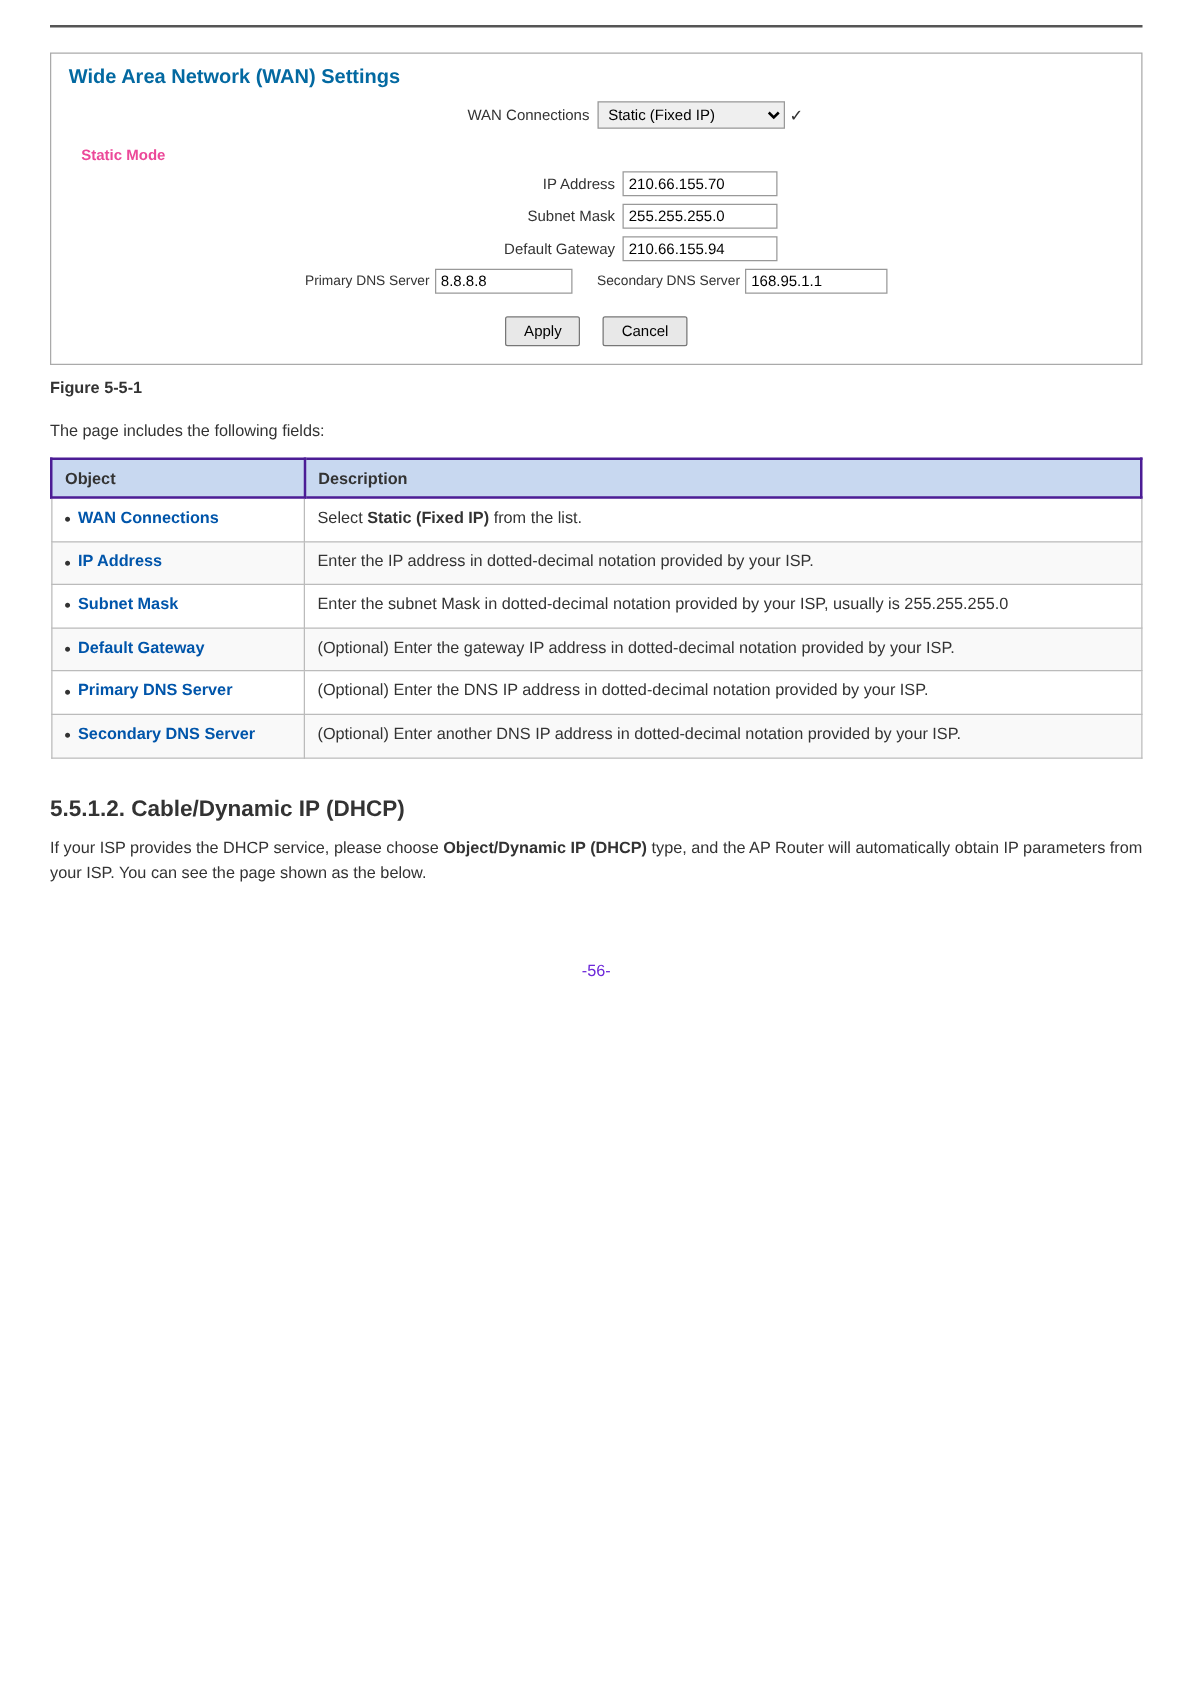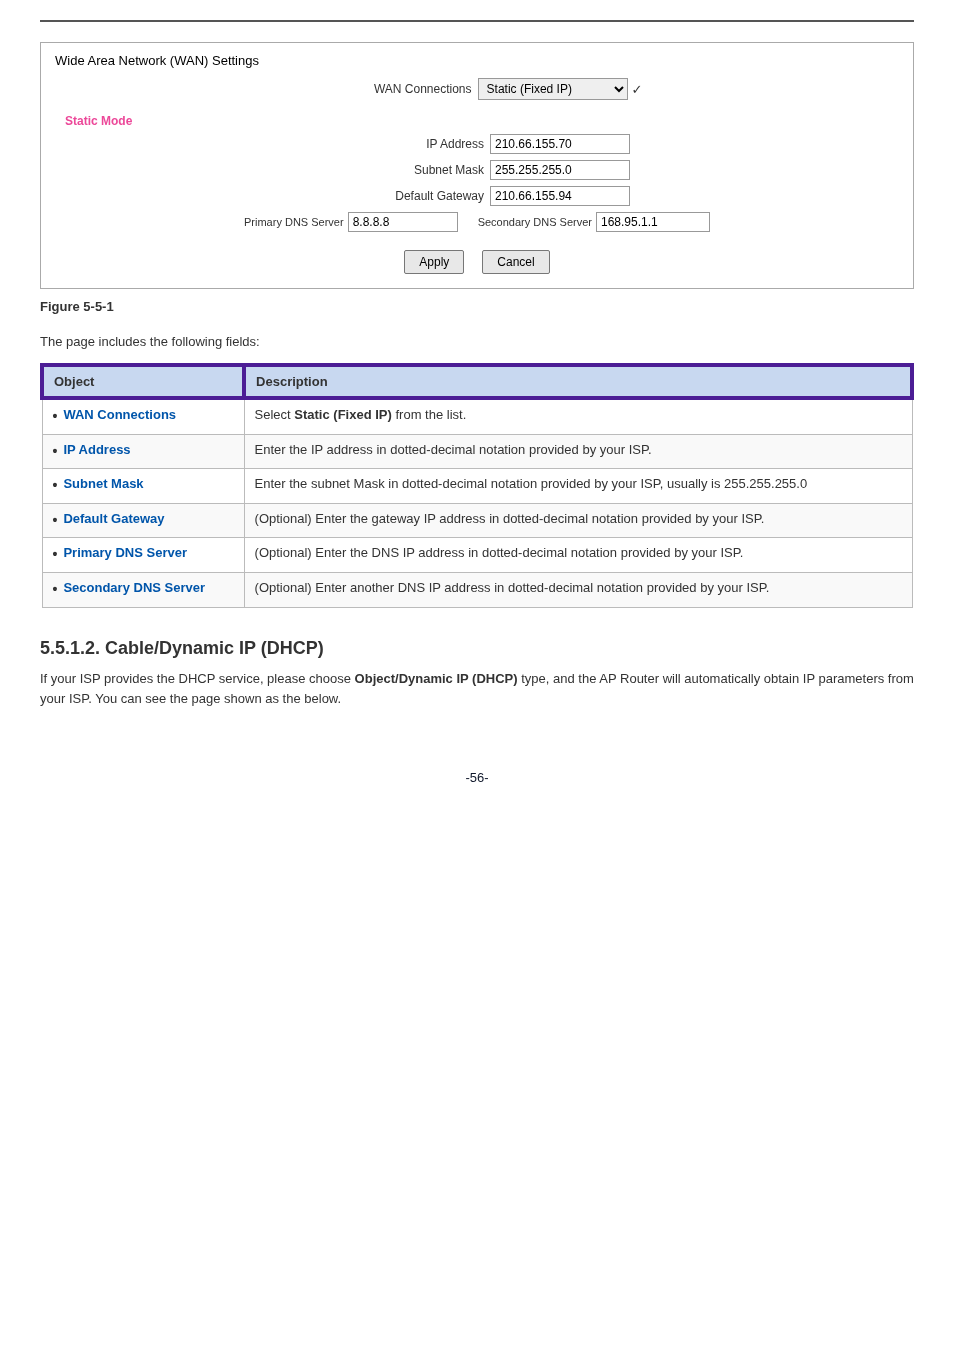--- a/index.html
+++ b/index.html
@@ -16,43 +16,43 @@
       border-top: 2px solid #555;
       margin-bottom: 20px;
     }
     
     .wan-box {
       border: 1px solid #aaa;
       padding: 10px 14px 14px;
       margin-bottom: 10px;
     }
     .wan-box-title {
-      color: #000000;
-      font-size: 13px;
-      font-weight: normal;
+      color: #0369a1;
+      font-size: 16px;
+      font-weight: bold;
       margin-bottom: 10px;
     }
     .form-row {
       display: flex;
       align-items: center;
       margin-bottom: 6px;
       justify-content: center;
     }
     .form-label {
       text-align: right;
       font-size: 12px;
       color: #333;
       min-width: 160px;
       margin-right: 6px;
     }
     .form-input {
       font-size: 12px;
       padding: 2px 4px;
       border: 1px solid #999;
-      width: 140px;
+      width: 124px;
     }
     select.form-input {
       width: 150px;
     }
     .section-label {
       color: #ec4899;
       font-size: 12px;
       font-weight: bold;
       margin: 8px 0 6px 0;
     }
@@ -96,21 +96,21 @@
       margin-bottom: 14px;
     }
     
     .desc-table {
       width: 100%;
       border-collapse: collapse;
       margin-bottom: 30px;
     }
     .desc-table th {
       background: #c8d8f0;
-      border: 4px solid #4c1d95;
+      border: 2px solid #4c1d95;
       padding: 7px 10px;
       text-align: left;
       font-size: 13px;
       font-weight: bold;
     }
     .desc-table td {
       border: 1px solid #bbb;
       padding: 7px 10px;
       font-size: 13px;
       vertical-align: top;
@@ -139,21 +139,21 @@
     }
     .body-text {
       font-size: 13px;
       line-height: 1.6;
       margin-bottom: 10px;
     }
     .bottom-page {
       text-align: center;
       font-size: 13px;
       margin-top: 60px;
-      color: #0f172a;
+      color: #6d28d9;
     }
     .wan-center-wrap {
       display: flex;
       flex-direction: column;
       align-items: center;
     }
   </style>
 </head>
 <body>
 

